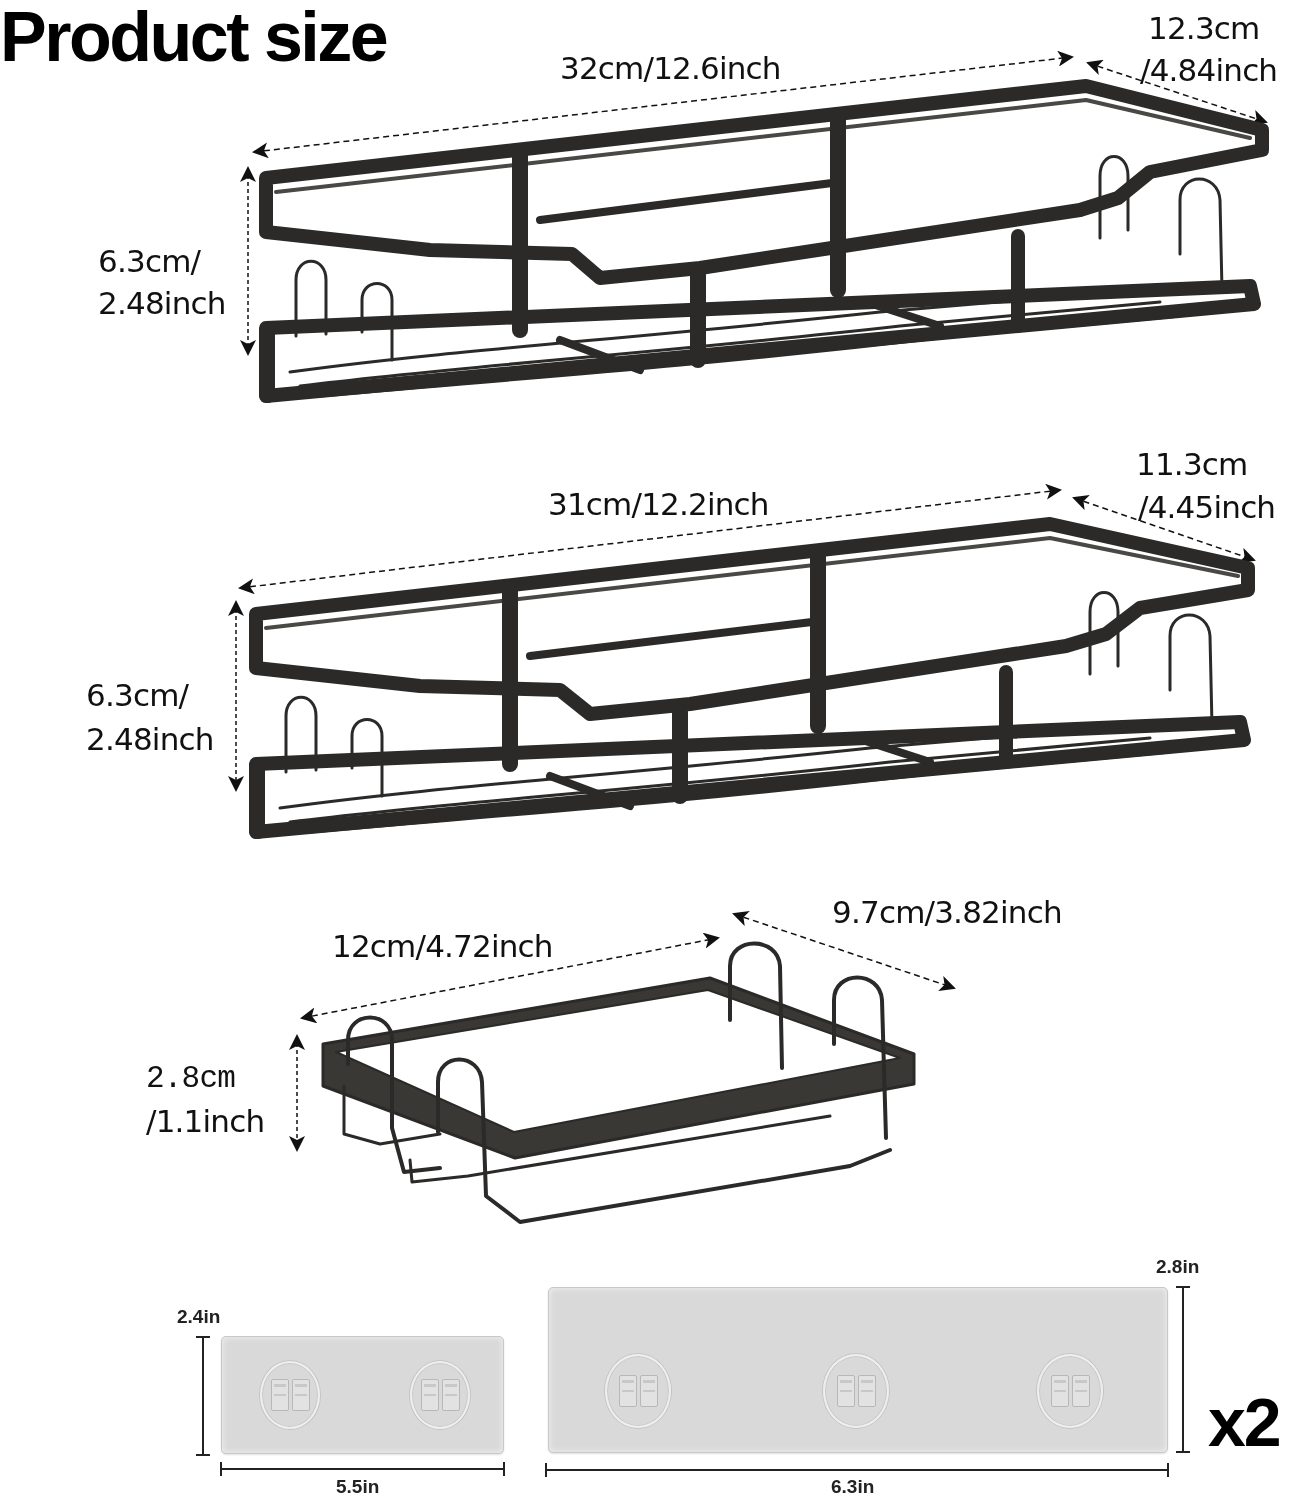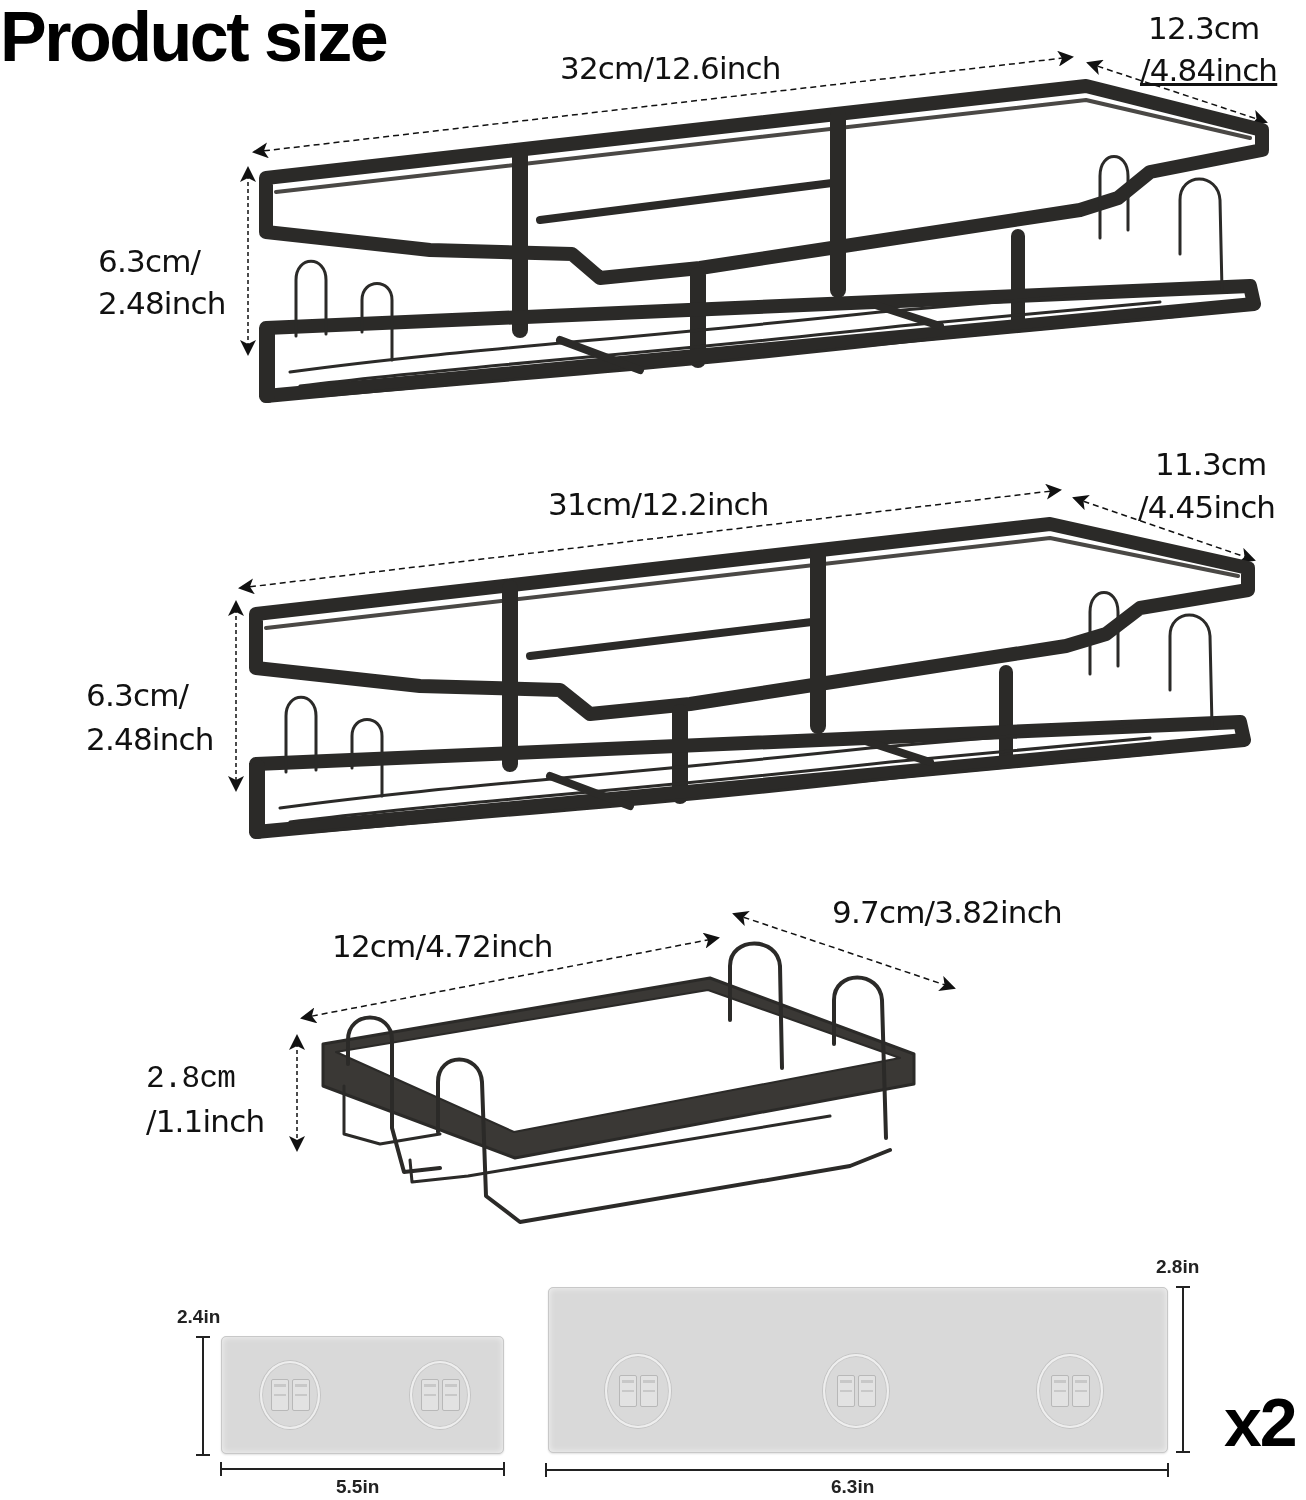--- a/index.html
+++ b/index.html
@@ -3,43 +3,43 @@
 <meta charset="utf-8">
 <style>
   html, body { margin:0; padding:0; background:#ffffff; }
   body { width:1306px; height:1500px; position:relative; overflow:hidden;
          font-family:"Liberation Sans", "DejaVu Sans", sans-serif; color:#111; }
   .abs { position:absolute; }
   .title { left:0; top:-6px; font-size:70px; font-weight:bold; letter-spacing:-2.5px; color:#000; line-height:86px; white-space:nowrap; }
   .dim { font-family:"DejaVu Sans", sans-serif; font-size:31px; line-height:40px; color:#111; white-space:nowrap; letter-spacing:-0.8px; }
   .dim2 { font-family:"DejaVu Sans", sans-serif; font-size:31px; line-height:42px; color:#111; white-space:nowrap; letter-spacing:-0.8px;text-align:center; }
   .small-dim { font-family:"Liberation Sans", sans-serif; font-weight:bold; font-size:19px; color:#222; white-space:nowrap; }
-  .x2 { font-family:"Liberation Sans", sans-serif; font-weight:bold; font-size:68px; color:#000; letter-spacing:-2px;margin-left:16px; }
+  .x2 { font-family:"Liberation Sans", sans-serif; font-weight:bold; font-size:68px; color:#000; letter-spacing:-2px; }
   svg { position:absolute; left:0; top:0; overflow:visible; }
   .pad { position:absolute; background:#d9d9d9; border:1px solid #c8c8c8; border-radius:5px;
          box-shadow: inset 0 0 6px rgba(255,255,255,0.7), 0 1px 2px rgba(0,0,0,0.12); }
   .suction { position:absolute; width:56px; height:64px; border:2px solid #eeeeee; border-radius:50%;
              box-shadow: 0 0 0 1px #c4c4c4, inset 0 0 0 1px #c9c9c9; display:flex; align-items:center; justify-content:center; gap:3px; }
   .clip { width:16px; height:30px; border:1.5px solid #b8b8b8; border-radius:2px; background:#e2e2e2; position:relative; }
   .clip::before { content:""; position:absolute; left:2px; right:2px; top:4px; height:3px; background:#c8c8c8; }
   .clip::after { content:""; position:absolute; left:2px; right:2px; top:14px; height:2px; background:#c8c8c8; }
 </style>
 </head>
 <body>
 
 <div class="abs title">Product size</div>
 
 <div class="abs dim" style="left:560px; top:48px;">32cm/12.6inch</div>
 <div class="abs dim" style="left:1148px; top:8px;text-align:center;">12.3cm</div>
-<div class="abs dim" style="left:1140px; top:50px;text-decoration:underline;">/4.84inch</div>
+<div class="abs dim" style="left:1140px; top:50px;">/4.84inch</div>
 <div class="abs dim2" style="left:98px; top:240px;">6.3cm/</div>
 <div class="abs dim2" style="left:98px; top:282px;">2.48inch</div>
 
 <div class="abs dim" style="left:548px; top:484px;">31cm/12.2inch</div>
-<div class="abs dim" style="left:1136px; top:444px;margin-left:19px;">11.3cm</div>
+<div class="abs dim" style="left:1136px; top:444px;">11.3cm</div>
 <div class="abs dim" style="left:1138px; top:487px;">/4.45inch</div>
 <div class="abs dim2" style="left:86px; top:674px;">6.3cm/</div>
 <div class="abs dim2" style="left:86px; top:718px;">2.48inch</div>
 
 <div class="abs dim" style="left:832px; top:892px;">9.7cm/3.82inch</div>
 <div class="abs dim" style="left:332px; top:926px;">12cm/4.72inch</div>
 <div class="abs dim2" style="left:146px; top:1058px;font-family:Liberation Mono, monospace;">2.8cm</div>
 <div class="abs dim2" style="left:146px; top:1100px;">/1.1inch</div>
 
 <svg width="1306" height="1500">

